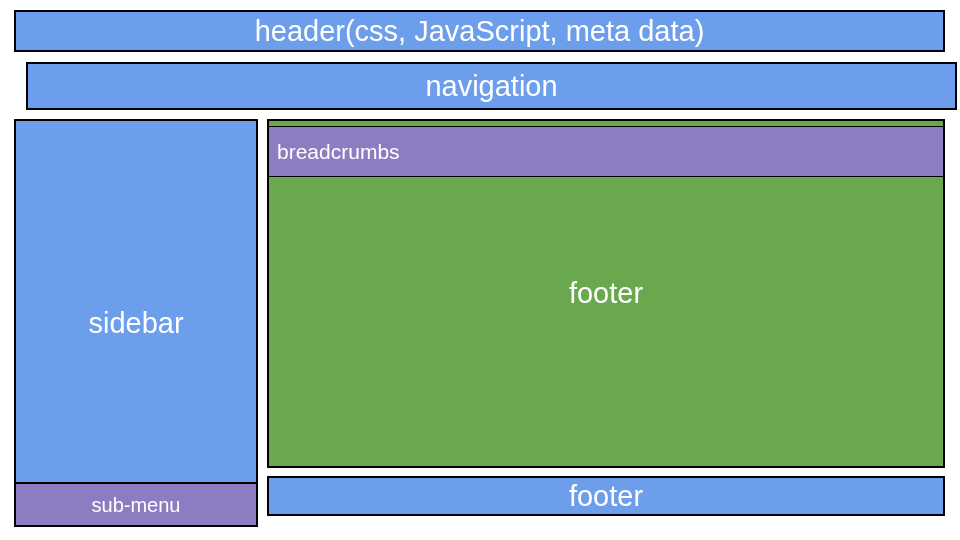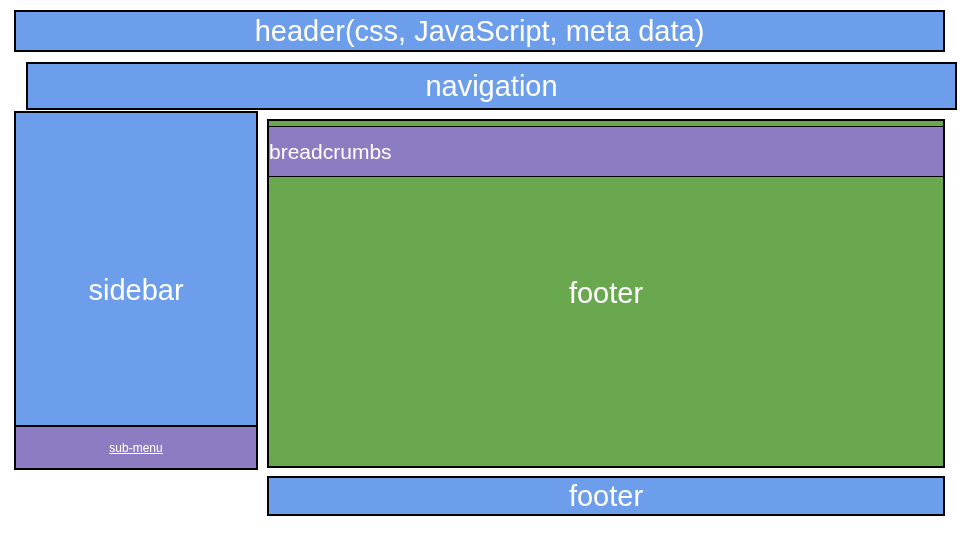--- a/index.html
+++ b/index.html
@@ -19,26 +19,26 @@
     display: flex;
     align-items: center;
     justify-content: center;
     -webkit-font-smoothing: antialiased;
   }
   .blue   { background: #6d9eeb; }
   .green  { background: #6aa84f; }
 
   .lbl-big { font-size: 29px; line-height: 1; }
   .lbl-mid { font-size: 21px; line-height: 1; }
-  .lbl-sml { font-size: 12px; line-height: 1; text-decoration: underline; }
+  .lbl-sml { font-size: 20px; line-height: 1; }
 
   #header-block     { left: 14px;  top: 10px;  width: 931px; height: 42px; text-align: right; }
   #navigation-block { left: 14px;  top: 62px;  width: 931px; height: 48px; margin-left: 12px; }
 
-  #sidebar-block    { left: 14px;  top: 111px; width: 244px; height: 359px; }
+  #sidebar-block    { left: 14px;  top: 119px; width: 244px; height: 408px; }
   #submenu-block {
     position: absolute;
     left: 0; right: 0; bottom: 0;
     height: 43px;
     box-sizing: border-box;
     border-top: 2px solid #000000;
     background: #8e7cc3;
     display: flex;
     align-items: center;
     justify-content: center;
@@ -49,21 +49,21 @@
   #breadcrumbs-block {
     position: absolute;
     left: 0; right: 0; top: 5px;
     height: 51px;
     box-sizing: border-box;
     border-top: 1px solid #000000;
     border-bottom: 1px solid #000000;
     background: #8e7cc3;
     display: flex;
     align-items: center;
-    padding-left: 0;
+    padding-left: 8px;
     color: #ffffff;
   }
 
   #footer-block     { left: 267px; top: 476px; width: 678px; height: 40px; }
 </style>
 </head>
 <body>
 
 <div class="canvas">
 

